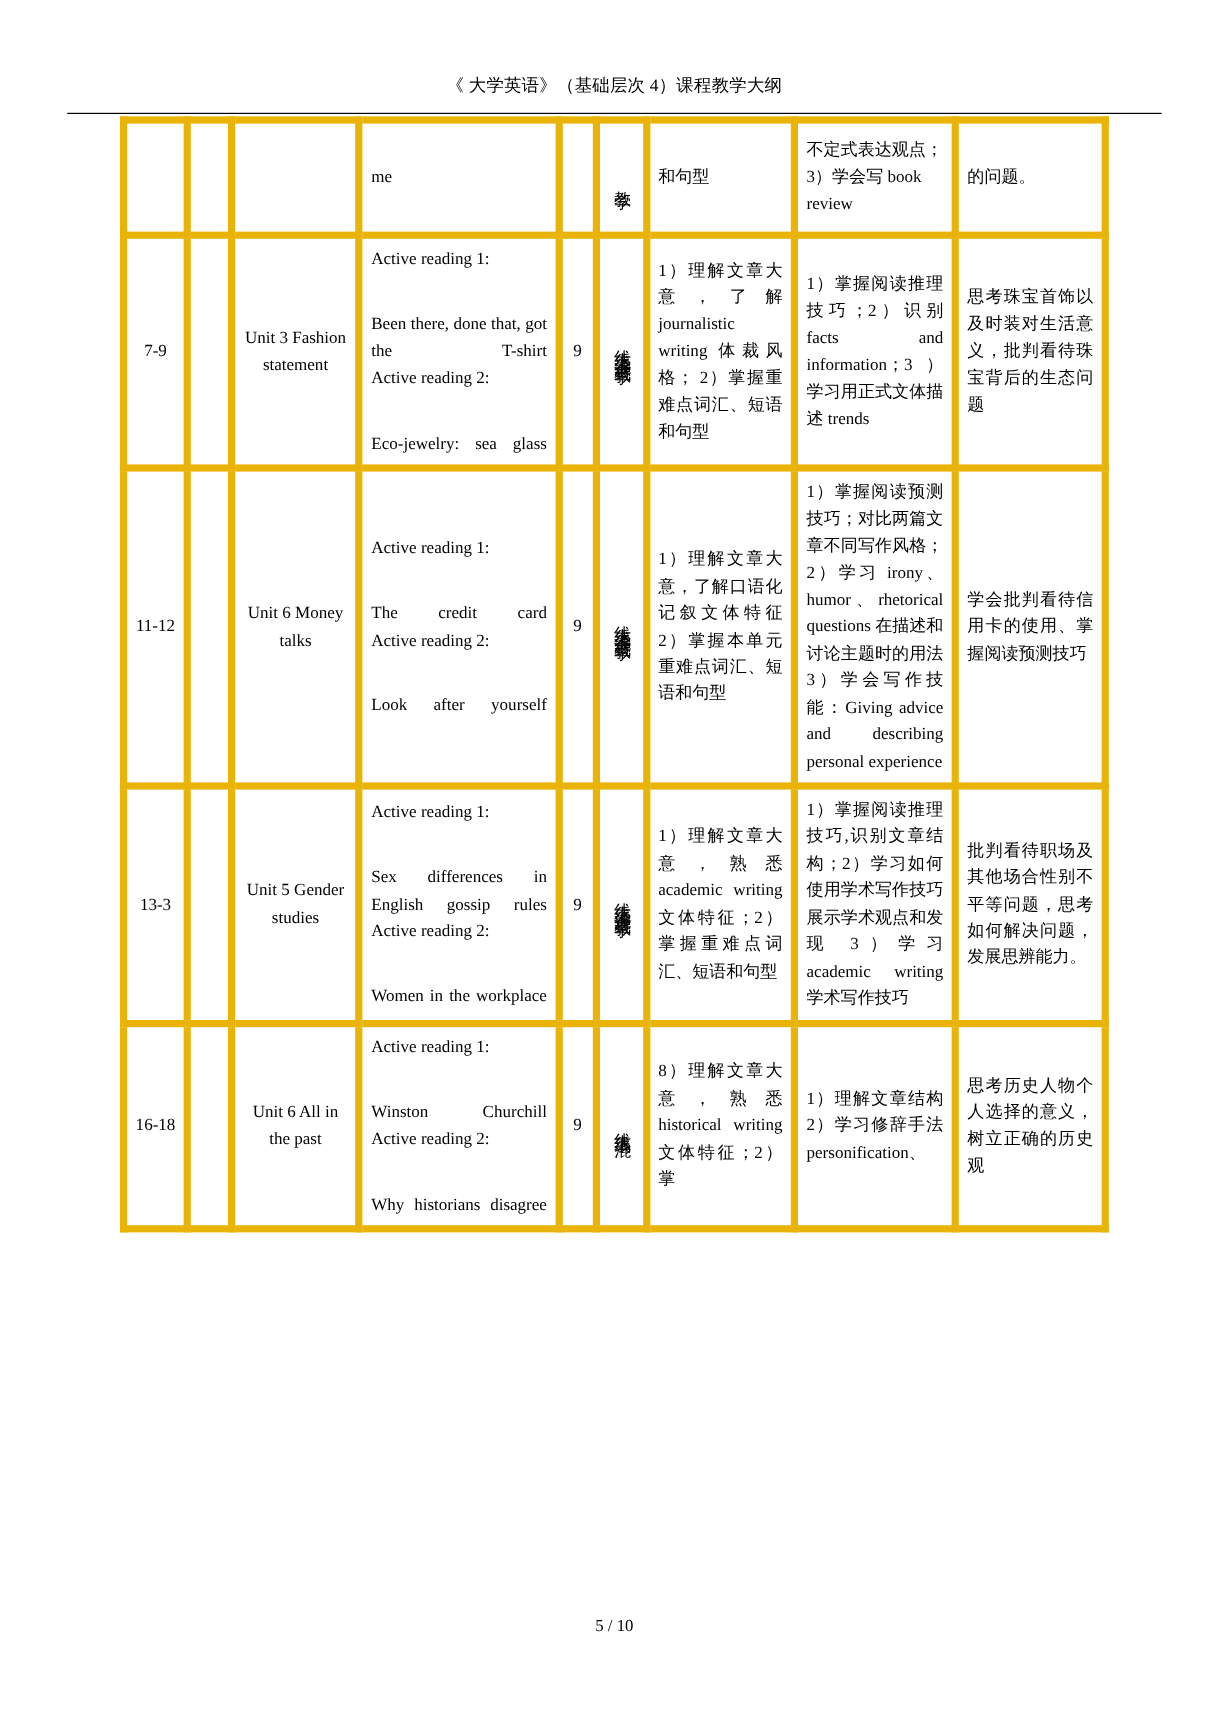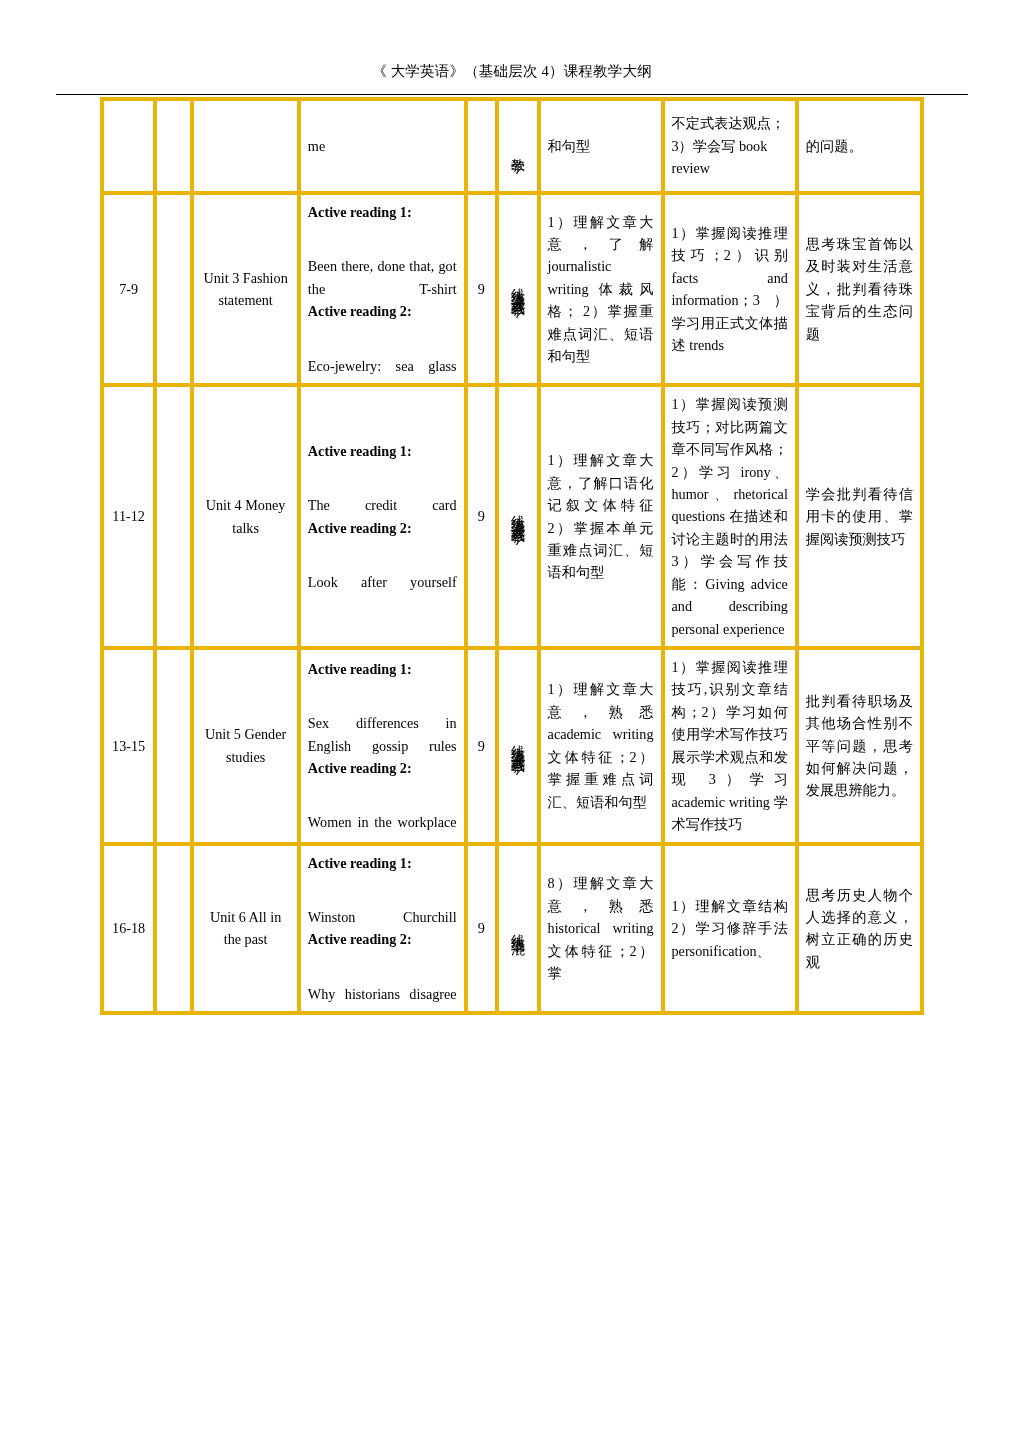--- a/index.html
+++ b/index.html
@@ -49,21 +49,21 @@
   }
   table.doc-table {
     position: absolute;
     top: 97px;
     left: 100px;
     width: 824px;
     border-collapse: collapse;
     table-layout: fixed;
   }
   table.doc-table td {
-    border: 4px solid #eab308;
+    border: 6px solid #eab308;
     vertical-align: middle;
     padding: 6px 7px;
     font-size: 14.2px;
     line-height: 1.58;
     word-wrap: break-word;
     overflow-wrap: break-word;
   }
   
   col.c-week   { width: 46px; }
   col.c-blank  { width: 32px; }
@@ -84,21 +84,21 @@
     margin: 0 auto;
     line-height: 1.25;
     font-size: 14px;
     height: auto;
     display: inline-block;
   }
   .mode-cell {
     text-align: center;
     padding: 4px 2px;
   }
-  .bold { font-weight: bold; }
+  .bold { font-weight: normal; }
   .read-line { display: block; }
   .just { text-align: justify; text-align-last: justify; margin-top: 32px; }
   .top-align { vertical-align: top; }
   .row-me td { height: 78px; }
 </style>
 </head>
 <body>
 
 <div class="page">
 
@@ -148,38 +148,38 @@
           <span class="vertical-text">线上线下混合式教学</span>
         </td>
         <td class="cell-justify">1）理解文章大意，了解 journalistic writing 体裁风格； 2）掌握重难点词汇、短语和句型</td>
         <td class="cell-justify">1）掌握阅读推理技巧；2）识别 facts and information；3）学习用正式文体描述 trends</td>
         <td class="cell-justify">思考珠宝首饰以及时装对生活意义，批判看待珠宝背后的生态问题</td>
       </tr>
 
       <tr>
         <td class="cell-center">11-12</td>
         <td class="cell-center"></td>
-        <td class="cell-center">Unit 4 Money talks</td>
+        <td class="cell-center">Unit 6 Money talks</td>
         <td>
           <span class="read-line bold">Active reading 1:</span>
           <span class="read-line just">The credit card</span>
           <span class="read-line bold">Active reading 2:</span>
           <span class="read-line just">Look after yourself</span>
         </td>
         <td class="cell-center">9</td>
         <td class="mode-cell">
           <span class="vertical-text">线上线下混合式教学</span>
         </td>
         <td class="cell-justify">1）理解文章大意，了解口语化记叙文体特征 2）掌握本单元重难点词汇、短语和句型</td>
         <td class="cell-justify">1）掌握阅读预测技巧；对比两篇文章不同写作风格；2）学习 irony、humor、rhetorical questions 在描述和讨论主题时的用法 3）学会写作技能：Giving advice and describing personal experience</td>
         <td class="cell-justify">学会批判看待信用卡的使用、掌握阅读预测技巧</td>
       </tr>
 
       <tr>
-        <td class="cell-center">13-15</td>
+        <td class="cell-center">13-3</td>
         <td class="cell-center"></td>
         <td class="cell-center">Unit 5 Gender studies</td>
         <td>
           <span class="read-line bold">Active reading 1:</span>
           <span class="read-line just">Sex differences in English gossip rules</span>
           <span class="read-line bold">Active reading 2:</span>
           <span class="read-line just">Women in the workplace</span>
         </td>
         <td class="cell-center">9</td>
         <td class="mode-cell">
@@ -205,14 +205,15 @@
           <span class="vertical-text">线上线下混</span>
         </td>
         <td class="cell-justify top-align">8）理解文章大意，熟悉 historical writing 文体特征；2）掌</td>
         <td class="cell-justify top-align">1）理解文章结构 2）学习修辞手法 personification、</td>
         <td class="cell-justify top-align">思考历史人物个人选择的意义，树立正确的历史观</td>
       </tr>
 
     </tbody>
   </table>
 
+  <div class="footer">5 / 10</div>
 
 </div>
 
 </body></html>

